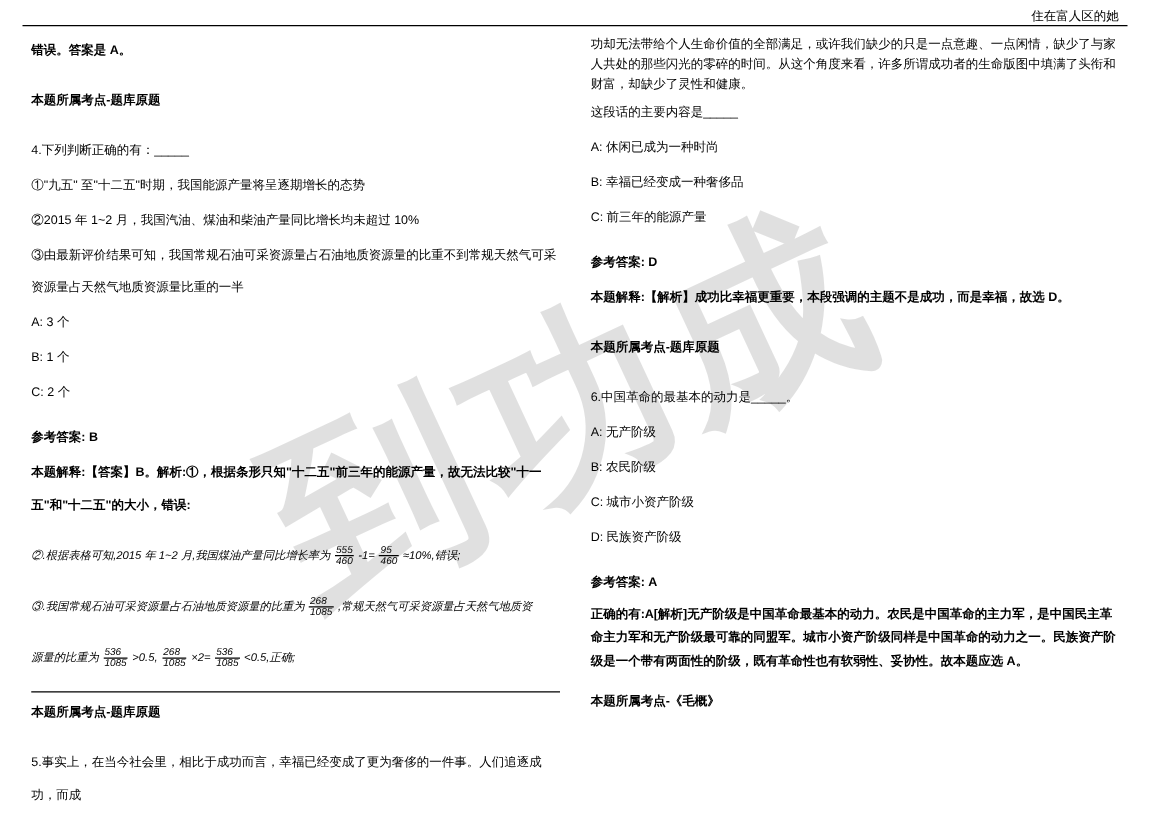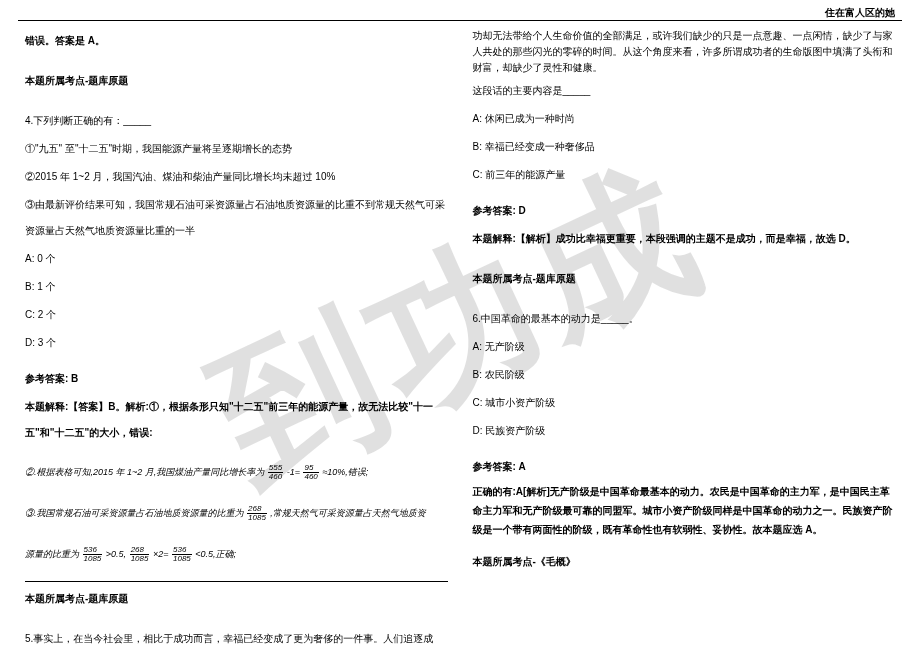--- a/index.html
+++ b/index.html
@@ -23,21 +23,21 @@
       white-space: nowrap;
       z-index: 0;
       font-family: "KaiTi", "STKaiti", serif;
       letter-spacing: 10px;
     }
     .header {
       position: absolute;
       top: 6px;
       right: 25px;
       font-size: 10px;
-      font-weight: bold;
+      font-weight: normal;
       z-index: 2;
     }
     .header-line {
       position: absolute;
       top: 20px;
       left: 18px;
       right: 18px;
       border-top: 1px solid #000;
       z-index: 2;
     }
@@ -88,24 +88,23 @@
 <div class="columns">
   <div class="col">
     <div class="block bold">错误。答案是 A。</div>
     <div class="block" style="height:10px"></div>
     <div class="block bold">本题所属考点-题库原题</div>
     <div class="block" style="height:10px"></div>
     <div class="block">4.下列判断正确的有：_____</div>
     <div class="block">①"九五" 至"十二五"时期，我国能源产量将呈逐期增长的态势</div>
     <div class="block">②2015 年 1~2 月，我国汽油、煤油和柴油产量同比增长均未超过 10%</div>
     <div class="block">③由最新评价结果可知，我国常规石油可采资源量占石油地质资源量的比重不到常规天然气可采资源量占天然气地质资源量比重的一半</div>
-    <div class="block">A: 0 个</div>
+    <div class="block">A: 3 个</div>
     <div class="block">B: 1 个</div>
     <div class="block">C: 2 个</div>
-    <div class="block">D: 3 个</div>
     <div class="block" style="height:6px"></div>
     <div class="block bold">参考答案: B</div>
     <div class="block bold">本题解释:【答案】B。解析:①，根据条形只知"十二五"前三年的能源产量，故无法比较"十一五"和"十二五"的大小，错误:</div>
 
     <div class="math-section">
       <div>
         <span>②.根据表格可知,2015 年 1~2 月,我国煤油产量同比增长率为</span>
         <span class="frac"><span class="num">555</span><span class="den">460</span></span>
         <span>-1=</span>
         <span class="frac"><span class="num">95</span><span class="den">460</span></span>

